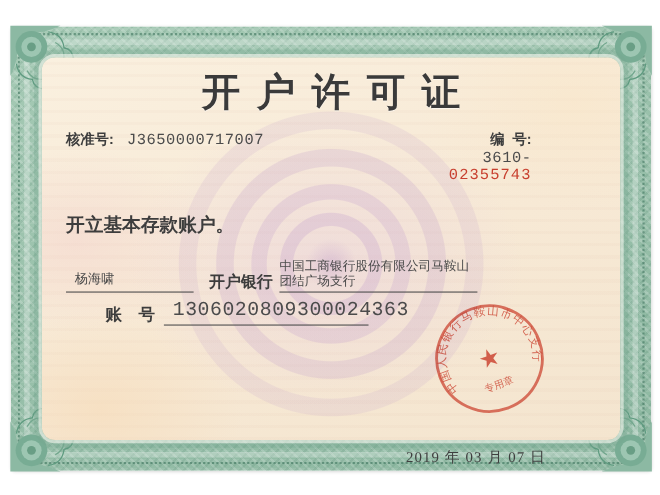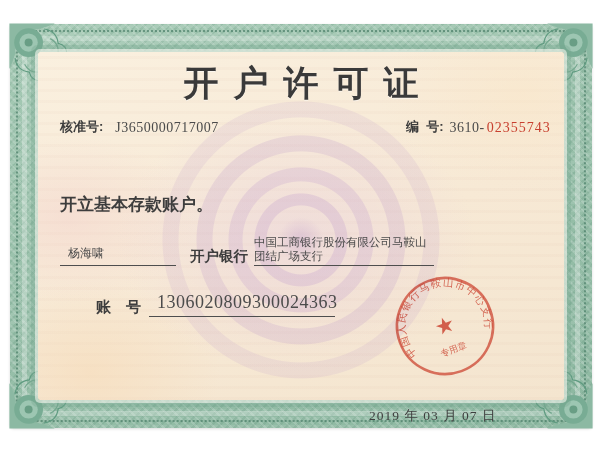--- a/index.html
+++ b/index.html
@@ -20,65 +20,65 @@
   }
   .frame-dotted{position:absolute;inset:6px;border:2px dotted rgba(56,110,88,.55);border-radius:3px;}
   .frame-lace{position:absolute;inset:12px;border:5px solid rgba(255,255,255,.28);border-radius:3px;}
   .corner{position:absolute;width:80px;height:80px;}
   .corner.tl{left:-3px;top:-3px;}
   .corner.tr{right:-3px;top:-3px;transform:scaleX(-1);}
   .corner.bl{left:-3px;bottom:-3px;transform:scaleY(-1);}
   .corner.br{right:-3px;bottom:-3px;transform:scale(-1,-1);}
   
   .paper{
-    position:absolute;inset:28px;border-radius:2px;
+    position:absolute;inset:28px;border-radius:12px;
     box-shadow:0 0 0 3px rgba(255,253,245,.55), 0 0 0 7px rgba(118,165,142,.35);
     background:
       radial-gradient(circle 24px at 50% 54%, rgba(198,165,203,.45), rgba(198,165,203,0) 95%),
       radial-gradient(circle at 50% 54%, transparent 34px, rgba(201,168,206,.34) 35px 46px,
         transparent 47px 58px, rgba(201,168,206,.30) 59px 72px, transparent 73px 88px,
         rgba(196,163,201,.26) 89px 104px, transparent 105px 122px, rgba(196,163,201,.18) 123px 138px,
         transparent 139px),
       radial-gradient(ellipse 250px 185px at 49% 54%, rgba(228,201,224,.42), transparent 72%),
       radial-gradient(ellipse 180px 120px at 6% 48%, rgba(242,205,202,.42), transparent 70%),
       radial-gradient(ellipse 200px 140px at 10% 92%, rgba(246,219,184,.6), transparent 65%),
       radial-gradient(ellipse 220px 150px at 92% 12%, rgba(249,230,200,.55), transparent 65%),
       repeating-linear-gradient(0deg, rgba(205,160,140,.05) 0 3px, transparent 3px 11px),
       linear-gradient(160deg,#faf0df 0%, #f7e9d5 55%, #f4e5cf 100%);
   }
   
   .row{position:absolute;display:flex;align-items:flex-end;white-space:pre;}
   .lbl{font-weight:700;color:#3d3d3d;}
-  .val{font-family:Liberation Serif, serif;color:#4b4b4b;}
+  .val{font-family:Liberation Mono, monospace;color:#4b4b4b;}
   .uline{border-bottom:1.5px solid #4e4e4e;}
   .title{
     position:absolute;top:8px;left:0;right:0;margin:0;text-align:center;
     font-size:35px;font-weight:800;letter-spacing:15px;text-indent:15px;color:#3a3a3a;
     text-shadow:0 1px 0 rgba(255,255,255,.5);
   }
   .meta{top:66px;}
   .meta .lbl{font-size:13px;text-align:center;}
   .meta .val{font-size:14px;letter-spacing:.5px;}
   .approval{left:22px;}
   .approval .val{margin-left:12px;}
-  .serial{left:368px;}
+  .serial{left:368px;flex-direction:column;}
   .serial .val{margin-left:6px;}
   .serial .red{color:#c8402f;letter-spacing:1px;margin-left:2px;}
   .review{top:101px;left:22px;}
   .big{font-size:17px;font-weight:700;color:#3d3d3d;}
   .review .prefix{margin-left:25px;}
   .company{width:238px;font-size:12.5px;padding:0 4px 3px 10px;}
   .review .suffix{margin-left:10px;}
   .open-line{top:141px;left:22px;}
   .legal{top:184px;left:22px;}
   .legal .lbl{font-size:14.5px;}
   .name{width:106px;font-size:12px;padding:0 2px 3px 8px;}
   .banklbl{font-size:15px;margin-left:14px;}
   .bankname{width:180px;font-size:11.5px;line-height:1.2;margin-left:6px;padding-bottom:1px;white-space:normal;}
-  .acct{top:240px;left:22px;padding-left:36px;}
+  .acct{top:220px;left:22px;padding-left:36px;}
   .acct .lbl{font-size:15px;}
   .acctnum{width:178px;font-size:18px;letter-spacing:.5px;padding:0 0 3px 8px;margin-left:8px;}
   .authority{position:absolute;top:296px;left:338px;font-size:13.5px;font-weight:700;color:#3d3d3d;white-space:pre;}
   .date{position:absolute;top:319px;left:331px;font-size:13.5px;font-family:"Liberation Serif", serif;color:#3f3f3f;letter-spacing:1px;white-space:pre;margin-top:36px;}
   
   .seal{
     position:absolute;left:355px;top:222px;width:104px;height:104px;
     transform:rotate(-20deg);mix-blend-mode:multiply;opacity:.92;
   }
 </style>

